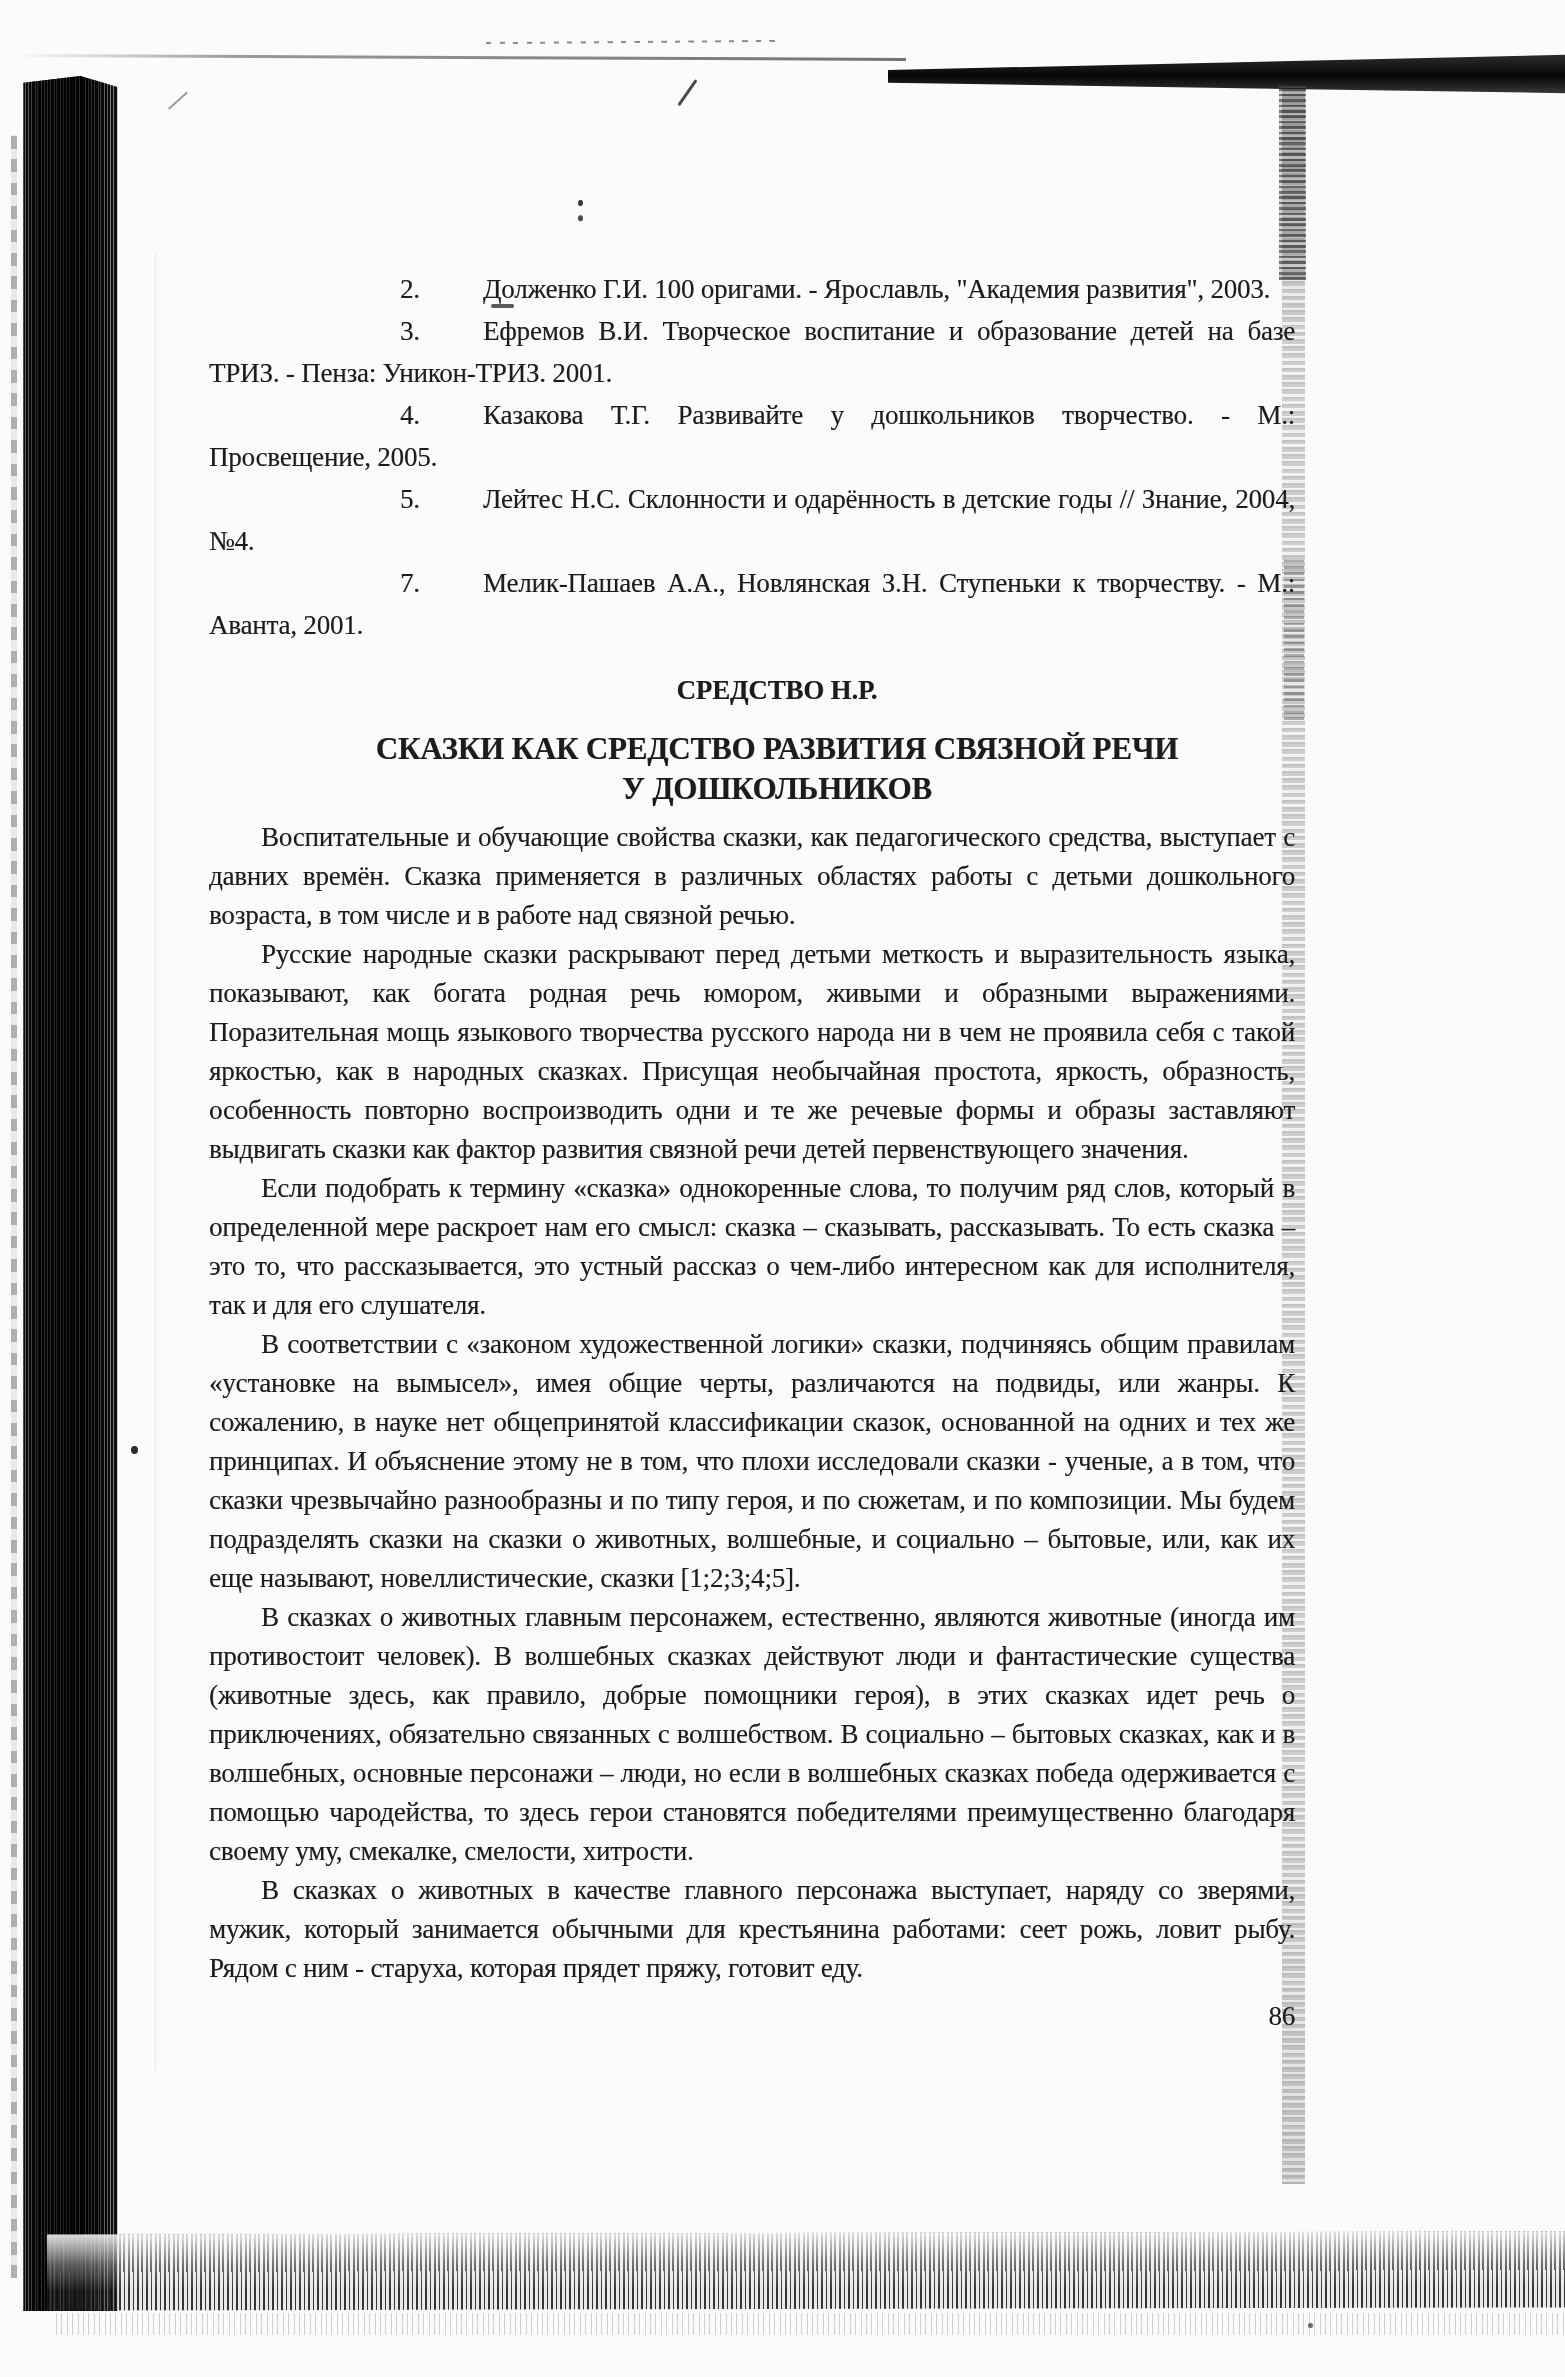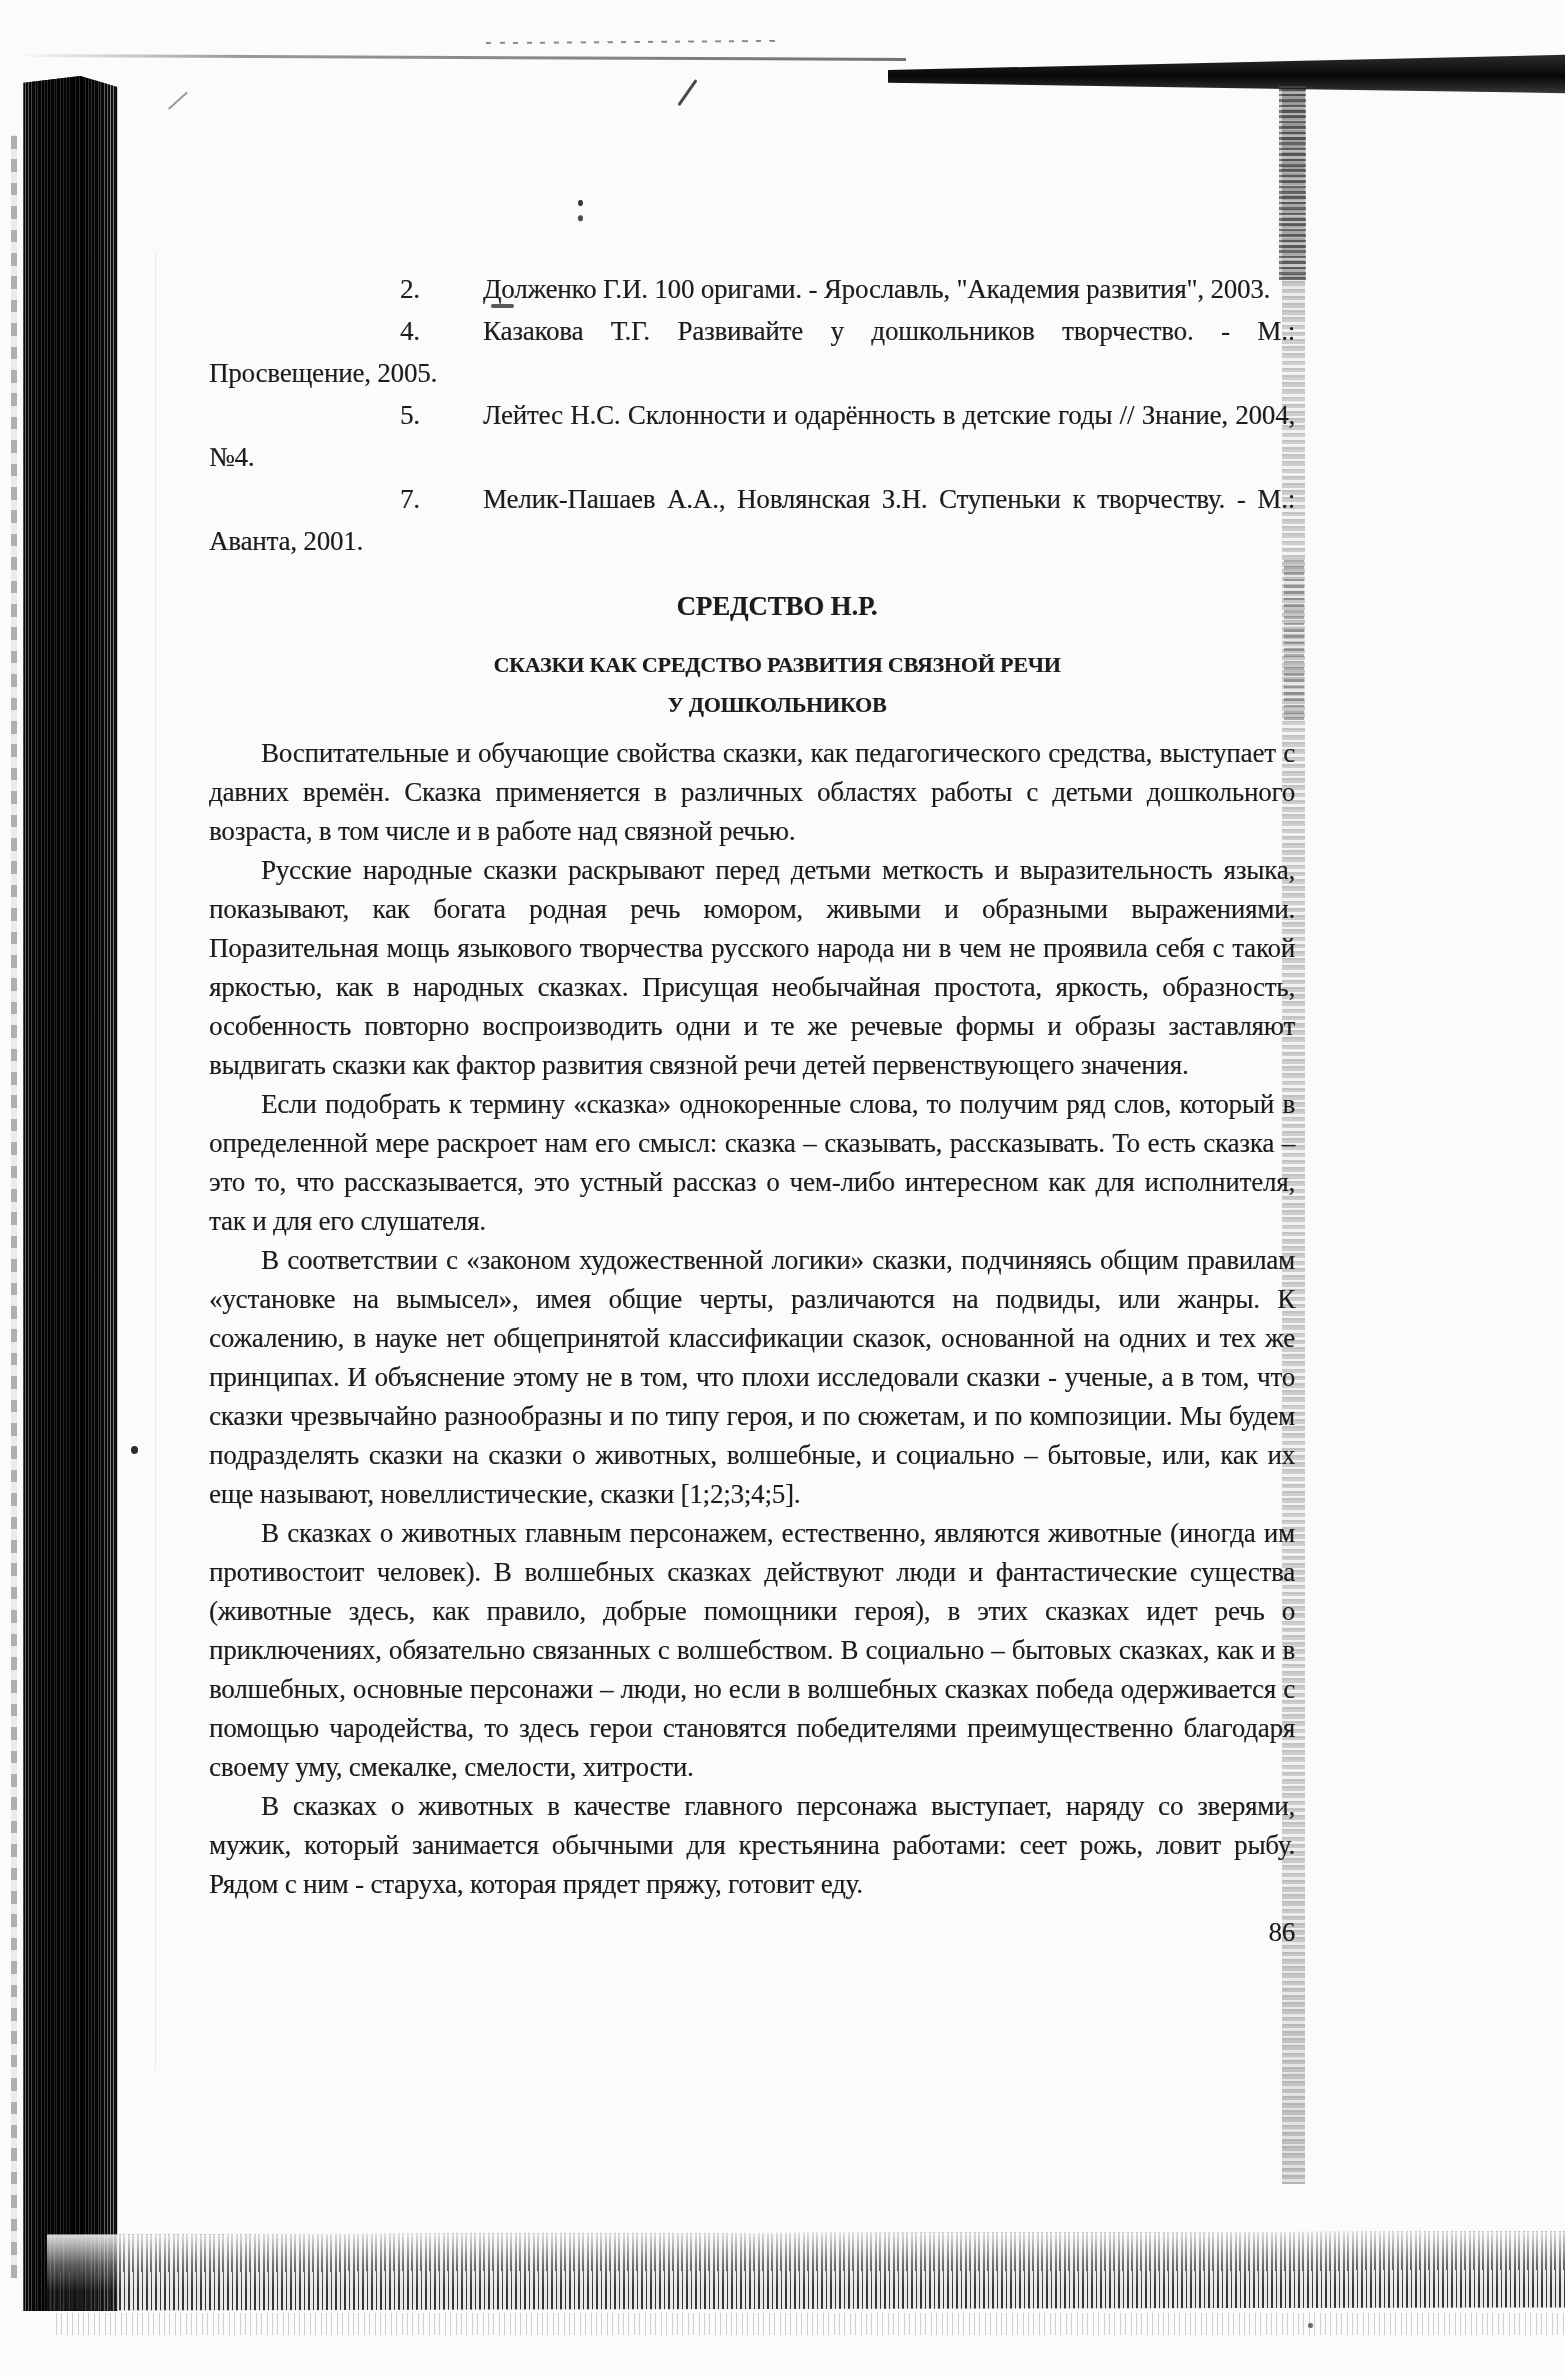--- a/index.html
+++ b/index.html
@@ -75,21 +75,21 @@
   .speck-dot2{left:1308px;top:2323px;width:4.5px;height:4.5px;background:#6a6a6a;border-radius:50%;}
   
   .content{
     position:absolute;left:209px;top:268px;width:1086px;
     text-align:justify;font-size:27px;letter-spacing:-0.2px;
     text-shadow:0.4px 0.4px 0.6px rgba(25,25,25,.4);
   }
   .ref{margin:0;line-height:42px;text-indent:191px;}
   .refnum{display:inline-block;width:83px;text-indent:0;}
   .author{margin:23.4px 0 0;line-height:42px;font-weight:bold;text-align:center;padding-left:50px;}
-  .title{margin:18px 0 0;line-height:40px;font-weight:bold;text-align:center;padding-left:50px;font-size:22px;}
+  .title{margin:18px 0 0;line-height:40px;font-weight:bold;text-align:center;padding-left:50px;font-size:31px;}
   .body-par{margin:0;line-height:39px;text-indent:52px;}
   .body-par.first{margin-top:9px;}
   .pagenum{margin-top:9px;line-height:39px;text-align:right;padding-left:711px;}
 </style>
 </head>
 <body>
 
 <div class="artifact left-band"></div>
 <div class="artifact left-band-outer"></div>
 <div class="artifact top-line"></div>
@@ -104,20 +104,21 @@
 <div class="artifact speck-slash"></div>
 <div class="artifact speck-slash2"></div>
 <div class="artifact speck-colon"></div>
 <div class="artifact speck-dash"></div>
 <div class="artifact speck-dot"></div>
 <div class="artifact speck-dot2"></div>
 
 <div class="content">
 
   <p class="ref"><span class="refnum">2.</span><span>Долженко Г.И. 100 оригами. - Ярославль, "Академия развития", 2003.</span></p>
+  <p class="ref"><span class="refnum">3.</span><span>Ефремов В.И. Творческое воспитание и образование детей на базе ТРИЗ. - Пенза: Уникон-ТРИЗ. 2001.</span></p>
   <p class="ref"><span class="refnum">4.</span><span>Казакова Т.Г. Развивайте у дошкольников творчество. - М.: Просвещение, 2005.</span></p>
   <p class="ref"><span class="refnum">5.</span><span>Лейтес Н.С. Склонности и одарённость в детские годы // Знание, 2004, №4.</span></p>
   <p class="ref"><span class="refnum">7.</span><span>Мелик-Пашаев А.А., Новлянская З.Н. Ступеньки к творчеству. - М.: Аванта, 2001.</span></p>
 
   <p class="author">СРЕДСТВО Н.Р.</p>
 
   <div class="title">
     <span>СКАЗКИ КАК СРЕДСТВО РАЗВИТИЯ СВЯЗНОЙ РЕЧИ</span><br>
     <span>У ДОШКОЛЬНИКОВ</span>
   </div>

